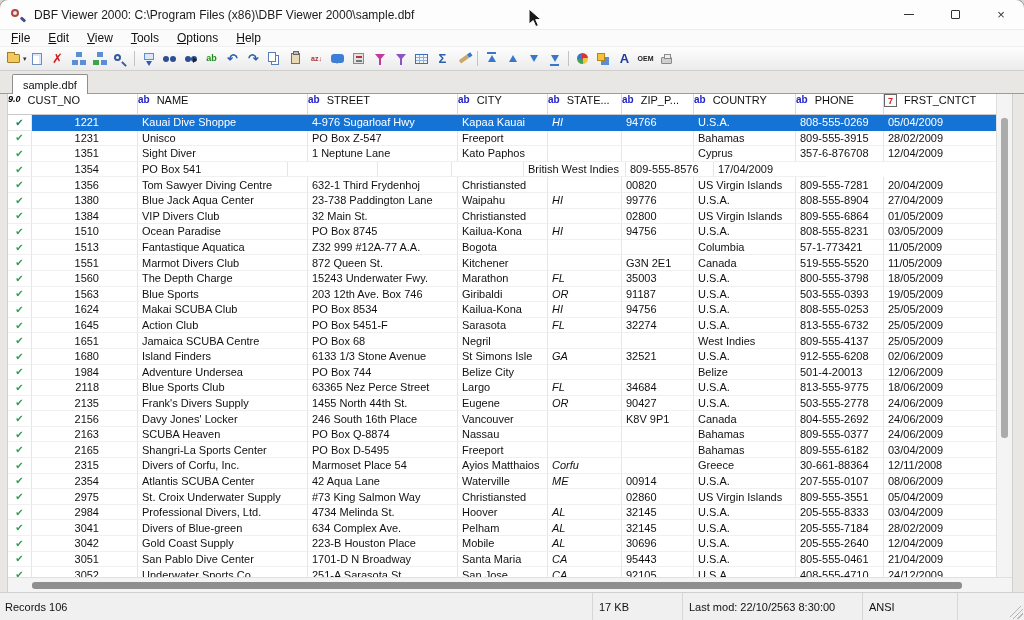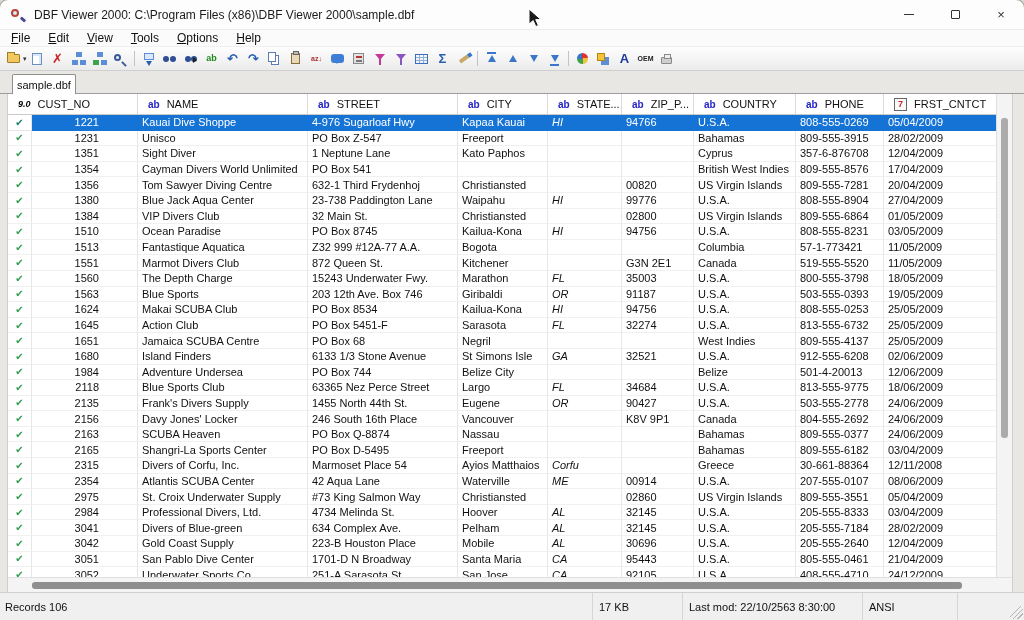--- a/index.html
+++ b/index.html
@@ -76,28 +76,28 @@
   .ic-colors{width:8px;height:8px;background:#f5c33b;border:1px solid #b8860b;box-shadow:4px 4px 0 0 #5b8ed6;margin:-4px 4px 0 -2px;}
   .ic-font{color:#1a3a9e;font-weight:bold;font-size:13px;}
   .ic-oem{font-size:7px;font-weight:bold;color:#222;}
   .ic-print{width:11px;height:7px;background:#cfcfcf;border:1px solid #8a8a8a;border-radius:1px;position:relative;margin-top:3px;}
   .ic-print::before{content:"";position:absolute;left:2px;top:-4px;width:5px;height:3px;background:#eee;border:1px solid #8a8a8a;}
 
   
   .tabbar{position:absolute;left:0;top:71px;width:1024px;height:23px;background:#e9e7e4;
     border-bottom:1px solid #9c9c9c;display:flex;align-items:flex-end;padding-left:12px;}
   .tab{height:20px;background:#fff;border:1px solid #8f8f8f;border-bottom:none;
-    font-size:11px;display:flex;align-items:center;padding:0 4px;position:relative;top:1px;border-radius:2px 2px 0 0;}
+    font-size:11px;display:flex;align-items:center;padding:0 10px;position:relative;top:1px;border-radius:2px 2px 0 0;}
 
   
   .gutter-left{position:absolute;left:0;top:94px;width:8px;height:498px;background:#e9e7e4;border-right:1px solid #cfcfcf;}
   .gutter-right{position:absolute;left:1012px;top:94px;width:12px;height:498px;background:#e9e7e4;border-left:1px solid #cfcfcf;}
   .thead{position:absolute;left:8px;top:94px;width:988px;height:21px;background:#fff;
     border-bottom:1px solid #c9c9c9;display:flex;font-size:11px;}
-  .hcell{display:flex;align-items:center;gap:7px;padding-left:10px;border-right:1px solid #dadada;height:100%;}
+  .hcell{display:flex;align-items:flex-start;gap:7px;border-right:1px solid #dadada;height:100%;}
   .h0{width:130px;}.h1{width:170px;}.h2{width:150px;}.h3{width:90px;}.h4{width:74px;}
   .h5{width:72px;}.h6{width:102px;}.h7{width:88px;}.h8{width:112px;border-right:none;}
   .ftype{flex:0 0 auto;}
   .ftype.num{font-weight:bold;font-style:italic;font-size:9px;color:#000;}
   .ftype.ab{font-weight:bold;font-size:10px;color:#2323c8;}
   .ftype.date{width:13px;height:13px;border:1px solid #666;background:#fafafa;color:#c22;
     font-size:9px;font-weight:bold;display:inline-flex;align-items:center;justify-content:center;}
   .tbody{position:absolute;left:8px;top:115px;width:988px;height:462px;overflow:hidden;background:#fff;}
   .trow{display:flex;height:15.6px;}
   .cell{height:100%;display:flex;align-items:center;border-right:1px solid #e6e6e6;
@@ -340,21 +340,20 @@
         <span class="cell c-city">Kato Paphos</span>
         <span class="cell c-state"></span>
         <span class="cell c-zip"></span>
         <span class="cell c-country">Cyprus</span>
         <span class="cell c-phone">357-6-876708</span>
         <span class="cell c-date">12/04/2009</span>
       </div>
       <div class="trow">
         <span class="cell c-status">✔</span>
         <span class="cell c-custno">1354</span>
-        <span class="cell c-name">Cayman Divers World Unlimited</span>
         <span class="cell c-street">PO Box 541</span>
         <span class="cell c-city"></span>
         <span class="cell c-state"></span>
         <span class="cell c-zip"></span>
         <span class="cell c-country">British West Indies</span>
         <span class="cell c-phone">809-555-8576</span>
         <span class="cell c-date">17/04/2009</span>
       </div>
       <div class="trow">
         <span class="cell c-status">✔</span>

